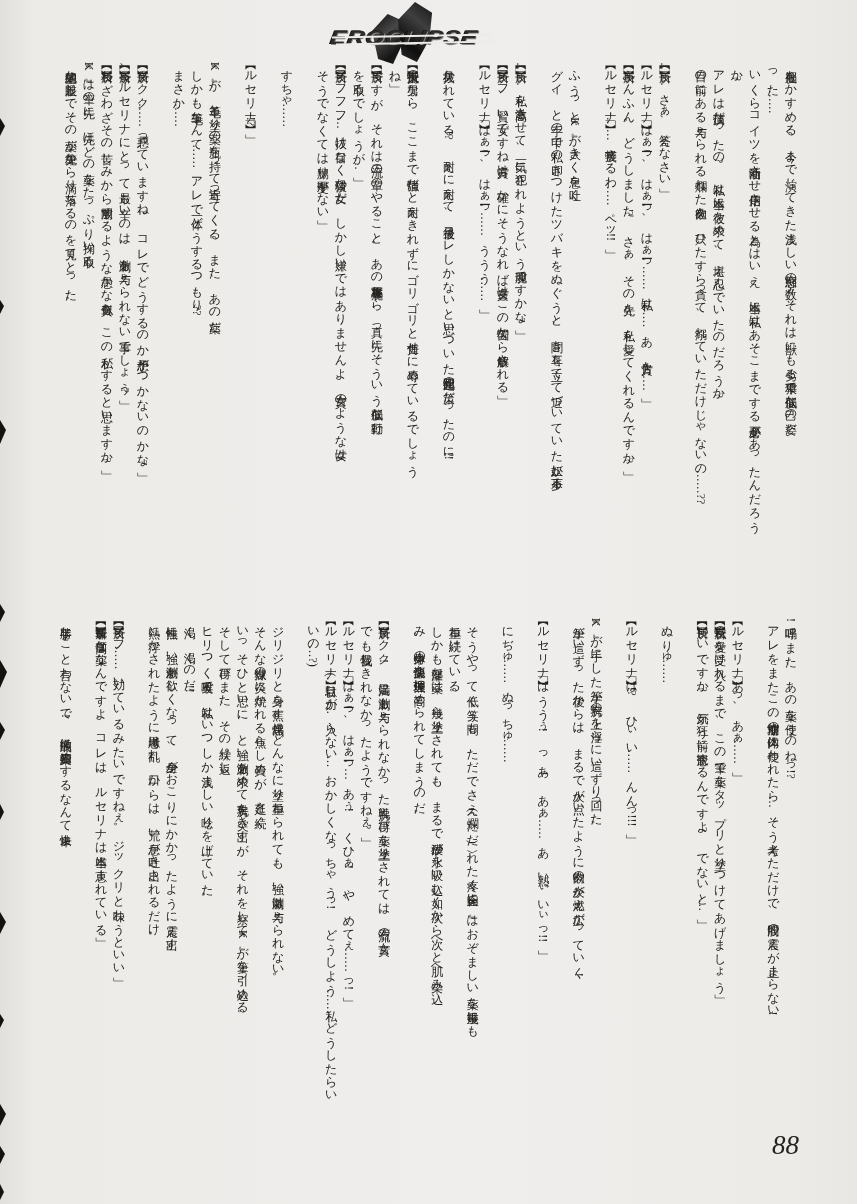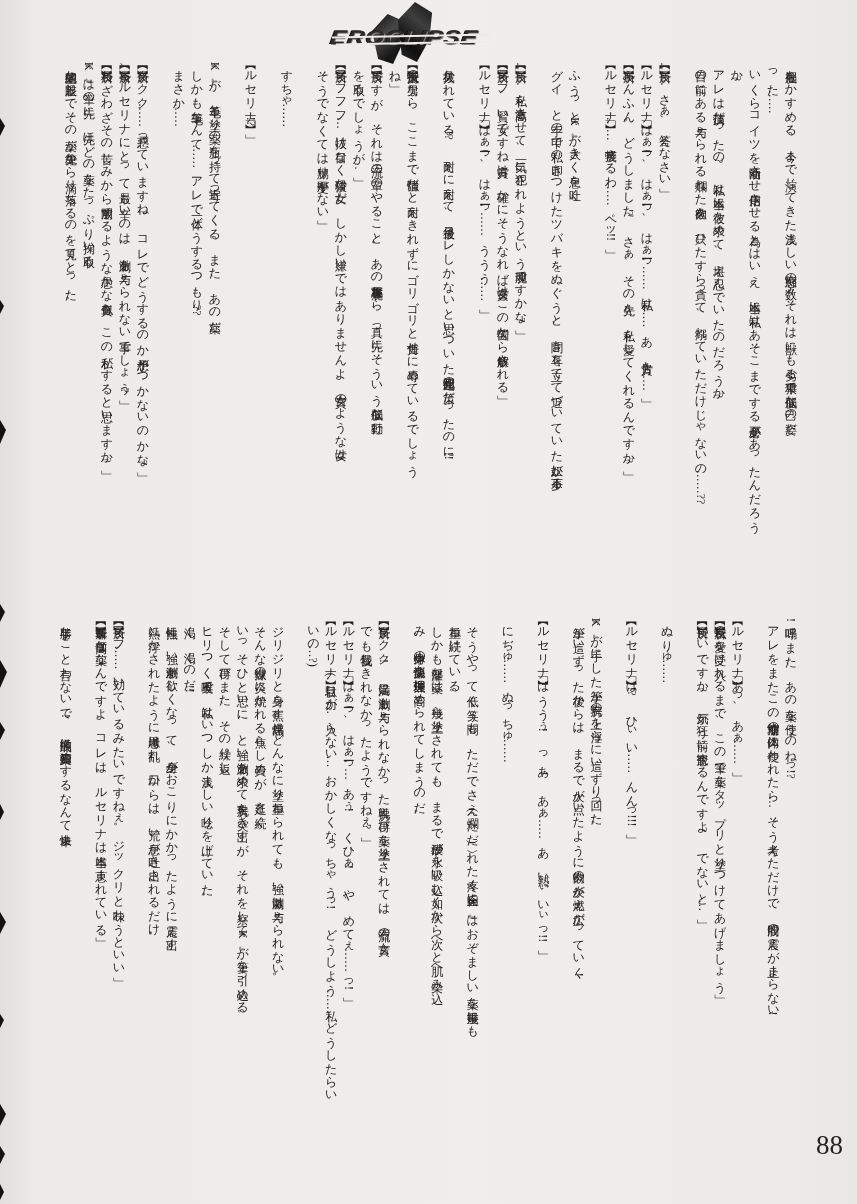--- a/index.html
+++ b/index.html
@@ -55,23 +55,24 @@
     line-height:18px;
     letter-spacing:0;
     color:#25221f;
   }
   .vblock p.col { margin:0; padding:0; width:18px; }
   #top-block    { top:62px;  right:57px; width:747px; height:548px; }
   #bottom-block { top:618px; right:57px; width:752px; height:552px; }
   #bottom-block p.col { width:17.7px; }
   
   .page-number {
-    position:absolute; left:816px; top:1130px;
+    position:absolute; left:772px; top:1130px;
     font-size:27px; color:#25221f;
     font-family:"Liberation Serif","DejaVu Serif",serif;
+    font-style:italic;
   }
 </style>
 </head>
 <body>
 
 <div class="page">
 
   <svg class="scan-edge" width="10" height="1204" viewBox="0 0 10 1204" aria-hidden="true">
     <g fill="#141210">
       <polygon points="0,118 5,126 0,136"></polygon>

